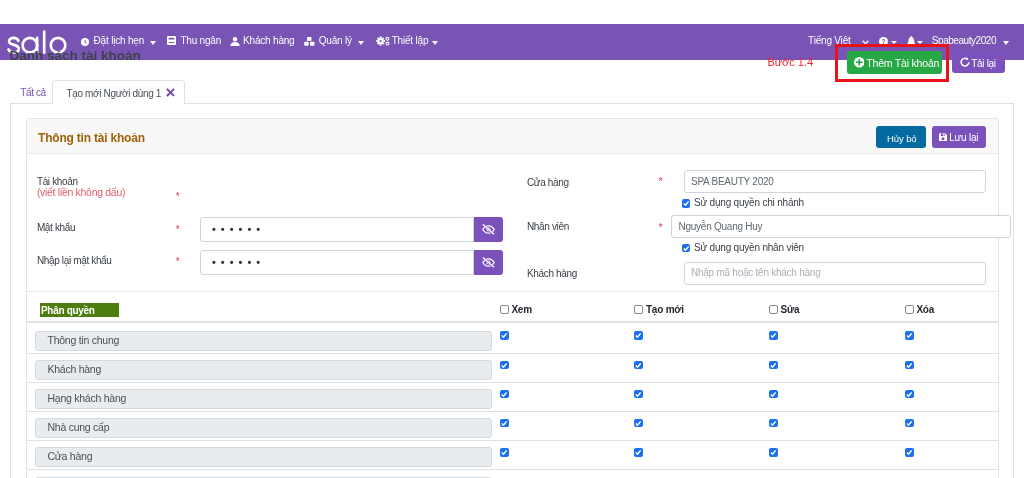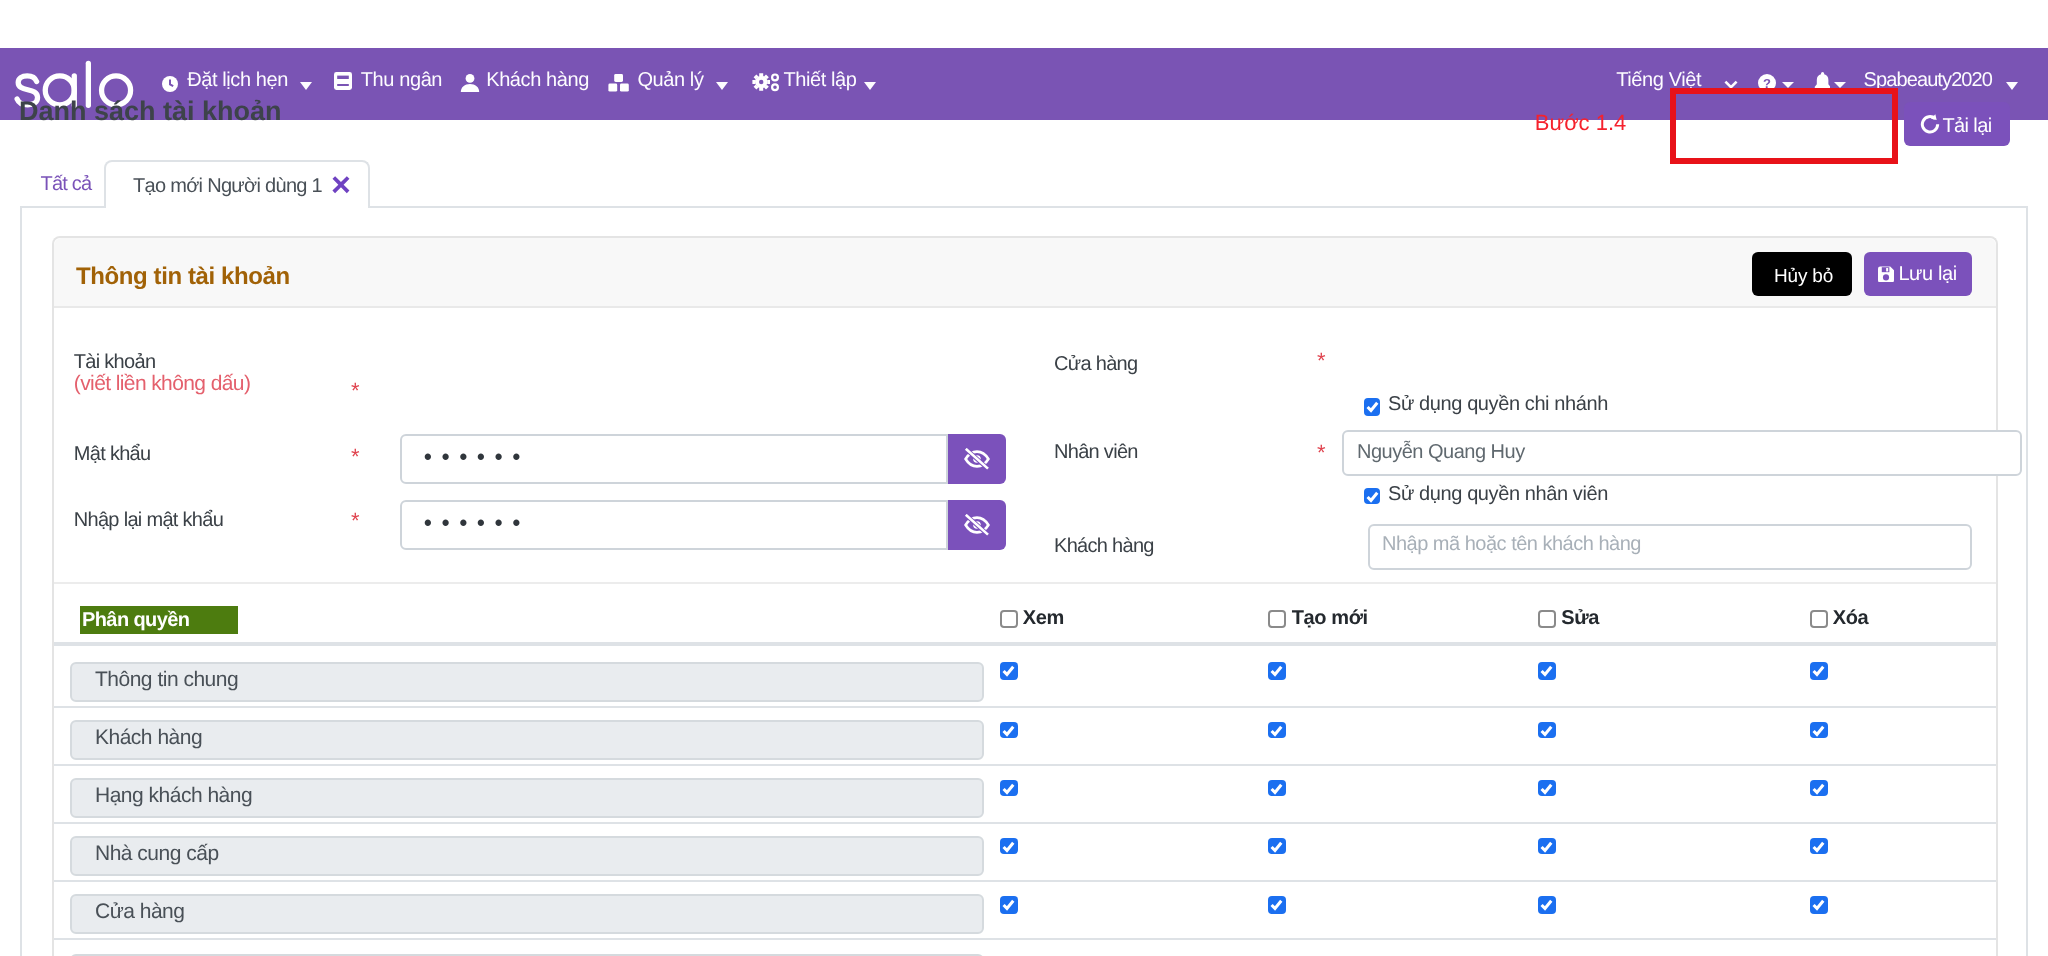--- a/index.html
+++ b/index.html
@@ -92,40 +92,48 @@
         <path d="M6.1 16.5a1.9 1.9 0 0 0 3.8 0z" fill="#fff"></path>
       </svg>
     <div class="caret" style="left:916.9px;border-left-width:3px;border-right-width:3px;border-top-width:3.5px"></div>
     <div class="mtxt" style="left:931.8px;letter-spacing:-0.45px">Spabeauty2020</div>
     <div class="caret" style="left:1002.8px"></div>
   </div>
 
   <div class="tx" style="left:9.5px;top:49.3px;font-size:13.5px;font-weight:bold;color:#3d434a">Danh sách tài khoản</div>
   <div class="tx" style="left:767.4px;top:57.2px;font-size:11px;color:#f5222d">Bước 1.4</div>
   <div class="abs" style="left:835px;top:43.7px;width:113.7px;height:38.1px;border:3px solid #e81219"></div>
+  <div class="btn" style="left:846.5px;top:51px;width:95px;height:23px;background:#28a745">
+    <svg class="abs" style="left:7px;top:6.2px" width="10.5" height="10.5" viewBox="0 0 11 11">
+        <circle cx="5.5" cy="5.5" r="5.5" fill="#fff"></circle>
+        <rect x="4.65" y="2.1" width="1.7" height="6.8" fill="#28a745"></rect>
+        <rect x="2.1" y="4.65" width="6.8" height="1.7" fill="#28a745"></rect>
+      </svg>
+    <span class="tx" style="left:19.8px;top:6.9px">Thêm Tài khoản</span>
+  </div>
   <div class="btn" style="left:951.8px;top:50.8px;width:53px;height:22.3px;background:#7b51bb">
     <svg class="abs" style="left:7.8px;top:6px" width="10" height="10.3" viewBox="0 0 12 12">
         <path d="M10.6 6a4.6 4.6 0 1 1-1.5-3.4" stroke="#fff" stroke-width="1.8" fill="none"></path>
         <path d="M9.2 0l0.8 3.4-3.4-0.7z" fill="#fff"></path>
       </svg>
     <span class="tx" style="left:19.4px;top:8px;font-size:10px;letter-spacing:-0.3px">Tải lại</span>
   </div>
 
   <div class="abs" style="left:10px;top:102.5px;width:1004px;height:376px;border-left:1px solid #dee2e6;border-right:1px solid #dee2e6"></div>
   <div class="abs" style="left:10px;top:102.5px;width:1004px;height:1px;background:#dee2e6"></div>
   <div class="tx" style="left:20.3px;top:87.7px;font-size:10px;letter-spacing:-0.4px;color:#7a52b8">Tất cả</div>
   <div class="abs" style="left:52px;top:80.4px;width:133px;height:23.2px;background:#fff;border:1px solid #dee2e6;border-bottom:none;border-radius:4px 4px 0 0">
     <span class="tx" style="left:13.5px;top:7.3px;font-size:10px;letter-spacing:-0.35px;color:#495057">Tạo mới Người dùng 1</span>
     <span class="tx" style="left:112.5px;top:2.2px;font-size:17px;font-weight:bold;color:#6f42c1">×</span>
   </div>
 
   <div class="abs" style="left:26px;top:118px;width:973px;height:360px;border:1px solid #e4e4e4;border-bottom:none;border-radius:4px 4px 0 0"></div>
   <div class="abs" style="left:27px;top:119px;width:971px;height:34.5px;background:#f8f8f8;border-bottom:1px solid #e9e9e9;border-radius:4px 4px 0 0"></div>
   <div class="tx" style="left:38px;top:132px;font-size:12px;font-weight:bold;letter-spacing:-0.2px;color:#a16207">Thông tin tài khoản</div>
-  <div class="btn" style="left:876px;top:126.3px;width:49.6px;height:21.9px;background:#000000">
+  <div class="btn" style="left:876px;top:126.3px;width:49.6px;height:21.9px;background:#0369a1">
     <span class="tx" style="left:11px;top:7.6px;font-size:9.5px;letter-spacing:-0.1px">Hủy bỏ</span>
   </div>
   <div class="btn" style="left:931.6px;top:126.3px;width:54.3px;height:21.9px;background:#7b51bb">
     <svg class="abs" style="left:7.4px;top:6.7px" width="8" height="8.5" viewBox="0 0 11 11">
         <path d="M0 1.5A1.5 1.5 0 0 1 1.5 0h6.9L11 2.6v6.9A1.5 1.5 0 0 1 9.5 11h-8A1.5 1.5 0 0 1 0 9.5z" fill="#fff"></path>
         <rect x="2.6" y="0.5" width="5.2" height="3.4" fill="#7b51bb"></rect>
         <rect x="5.6" y="1" width="1.4" height="2.4" fill="#fff"></rect>
         <circle cx="5.5" cy="7.5" r="2.1" fill="#7b51bb"></circle>
       </svg>
     <span class="tx" style="left:17.6px;top:7.2px;font-size:10px;letter-spacing:-0.2px">Lưu lại</span>
@@ -158,20 +166,23 @@
       <svg style="position:absolute;left:8px;top:6.5px" width="13" height="11" viewBox="0 0 13 11">
         <path d="M0.8 5.5C2.3 3 4.2 1.8 6.5 1.8S10.7 3 12.2 5.5C10.7 8 8.8 9.2 6.5 9.2S2.3 8 0.8 5.5z" fill="none" stroke="#fff" stroke-width="1.3"></path>
         <circle cx="6.5" cy="5.5" r="1.9" fill="#fff"></circle>
         <path d="M1.2 0.8L11.8 10.2" stroke="#7b51bb" stroke-width="2.2"></path>
         <path d="M0.9 0.4L12 10.3" stroke="#fff" stroke-width="1.3"></path>
       </svg>
     </div>
 
   <div class="lbl" style="left:527px;top:177.8px">Cửa hàng</div>
   <div class="ast" style="left:658.5px;top:175.5px">*</div>
+  <div class="inp" style="left:683.5px;top:170px;width:302.5px;height:23px">
+      <span class="tx" style="top:5.8px">SPA BEAUTY 2020</span>
+    </div>
   <div class="cb" style="left:681.5px;top:199.3px">
       <svg width="8.5" height="8.5" viewBox="0 0 10 10" style="position:absolute;left:0;top:0">
         <path d="M2.1 5.3l2 2 3.7-4.5" stroke="#fff" stroke-width="1.8" fill="none"></path>
       </svg>
     </div>
   <div class="lbl" style="left:694px;top:198.2px;letter-spacing:-0.2px">Sử dụng quyền chi nhánh</div>
 
   <div class="lbl" style="left:527px;top:222.3px">Nhân viên</div>
   <div class="ast" style="left:658.5px;top:221.5px">*</div>
   <div class="inp" style="left:671px;top:214.5px;width:340px;height:23px">

